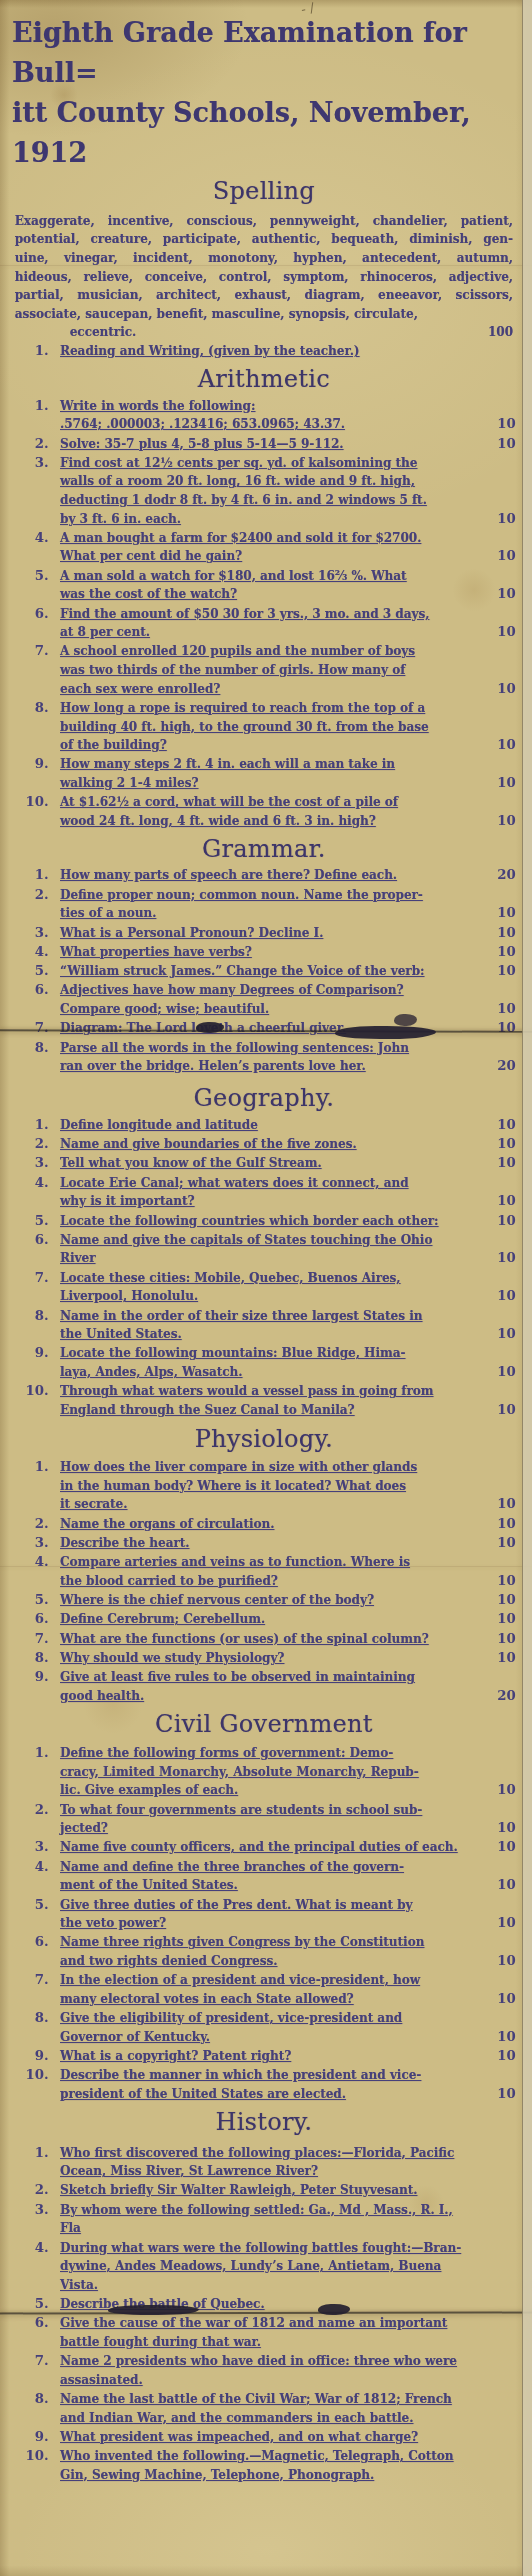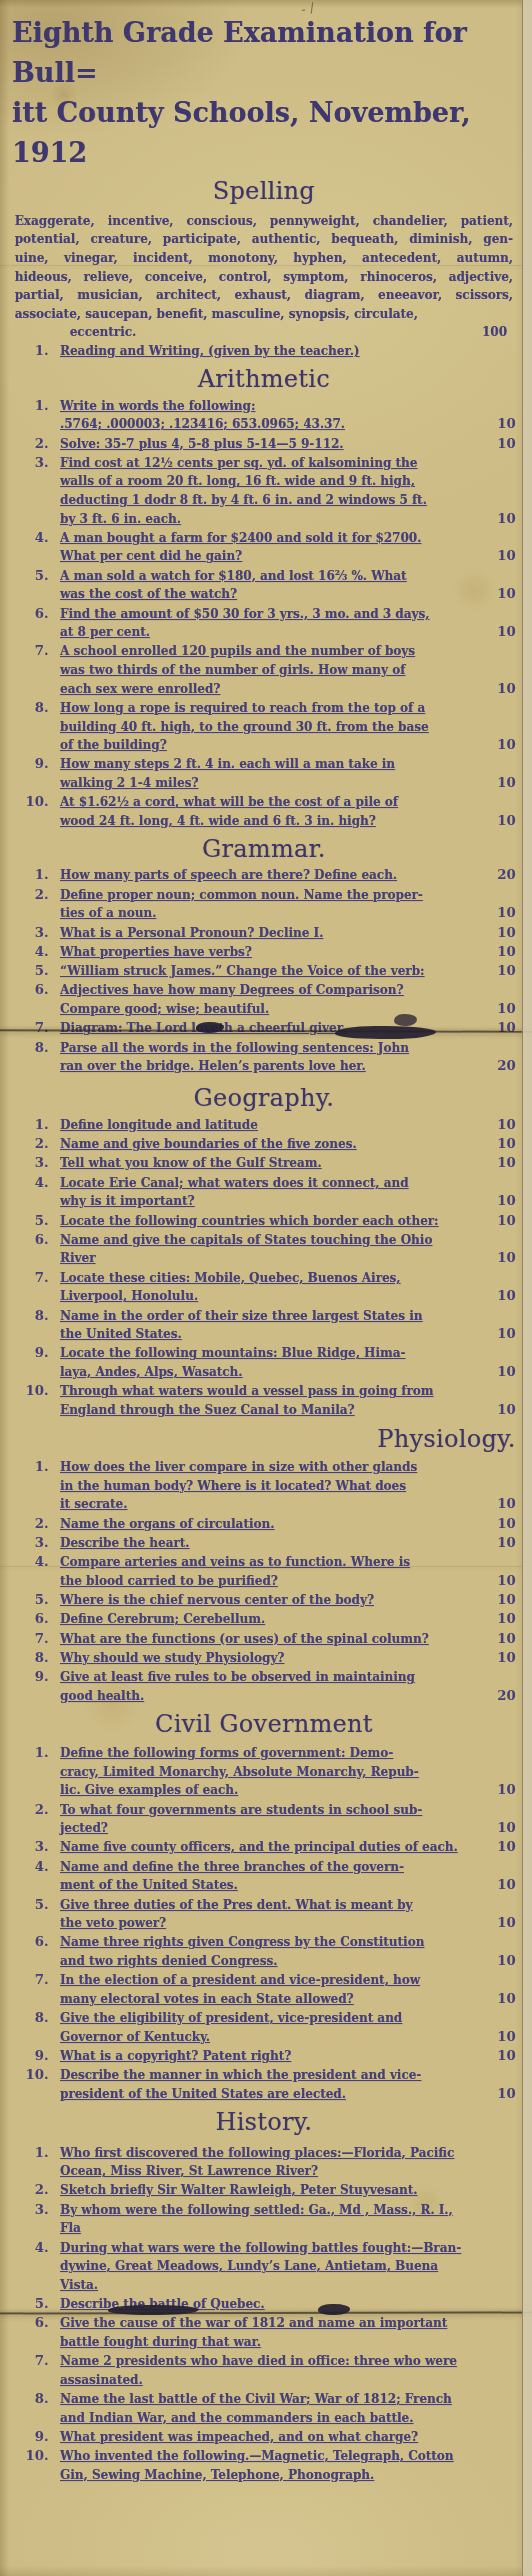--- a/index.html
+++ b/index.html
@@ -24,30 +24,30 @@
   .content{position:relative;padding:13.3px 17.3px 0 12px;z-index:2;}
   .title{font-size:27px;line-height:40px;color:#3e3770;letter-spacing:0px;
          text-shadow:0.3px 0.3px 0.6px rgba(62,55,112,.5);}
   h2.heading{font-size:24px;line-height:32px;text-align:center;font-weight:400;margin:0;
          color:#3d3569;text-shadow:0.3px 0.3px 0.7px rgba(62,55,112,.5);letter-spacing:0.3px;}
   .sec-spelling h2{margin:1.3px 0 0;}
   .sec-reading h2{margin:4px 0 0;}
   .sec-arithmetic h2{margin:2.7px 0 1.3px;}
   .sec-grammar h2{margin:2.7px 0 1.3px;}
   .sec-geography h2{margin:6.7px 0 1.3px;}
-  .sec-physiology h2{margin:4px 0 2.7px;text-align:right;}
+  .sec-physiology h2{margin:4px 0 2.7px;}
   .sec-civil-government h2{margin:2.7px 0 4px;}
   .sec-history h2{margin:2.7px 0 5.3px;}
   .spelling-words{margin:5.3px 2.7px 0 2.7px;font-size:12px;line-height:18.6px;
          text-shadow:0.2px 0.2px 0.5px rgba(62,55,112,.45);}
   .word-line{text-align:justify;text-align-last:justify;white-space:normal;}
   .word-line.no-just{text-align-last:left;}
   .eccentric-row{display:flex;}
   .eccentric-word{padding-left:55px;flex:1;}
-  .spelling-points{width:31px;text-align:left;margin-left:27px;}
+  .spelling-points{width:31px;text-align:right;margin-left:27px;}
   .q{display:flex;margin-bottom:0.7px;}
   .q-num{width:48px;flex:none;text-align:right;padding-right:11.3px;box-sizing:border-box;
          font-size:13.3px;line-height:18.6px;}
   .q-body{flex:1;font-size:12px;line-height:18.6px;min-width:0;text-decoration:underline;}
   .q-line{white-space:nowrap;text-shadow:0.2px 0.2px 0.5px rgba(62,55,112,.45);}
   .q-pts{width:29px;flex:none;text-align:right;font-size:13.3px;line-height:18.6px;
          display:flex;align-items:flex-end;justify-content:flex-end;}
   
   .artifact{position:absolute;pointer-events:none;z-index:3;}
   .crease-line{left:0;width:533px;height:2px;background:rgba(42,35,30,.70);
@@ -496,21 +496,21 @@
             <div class="q-body">
               <div class="q-line">By whom were the following settled:   Ga., Md , Mass., R. I.,</div>
               <div class="q-line">Fla</div>
             </div>
             <div class="q-pts"></div>
           </div>
           <div class="q">
             <div class="q-num">4.</div>
             <div class="q-body">
               <div class="q-line">During what wars were the following battles fought:—Bran-</div>
-              <div class="q-line">dywine, Great  Meadows,  Lundy’s  Lane,  Antietam,  Buena</div>
+              <div class="q-line">dywine, Andes  Meadows,  Lundy’s  Lane,  Antietam,  Buena</div>
               <div class="q-line">Vista.</div>
             </div>
             <div class="q-pts"></div>
           </div>
           <div class="q">
             <div class="q-num">5.</div>
             <div class="q-body">
               <div class="q-line">Describe the battle of Quebec.</div>
             </div>
             <div class="q-pts"></div>

